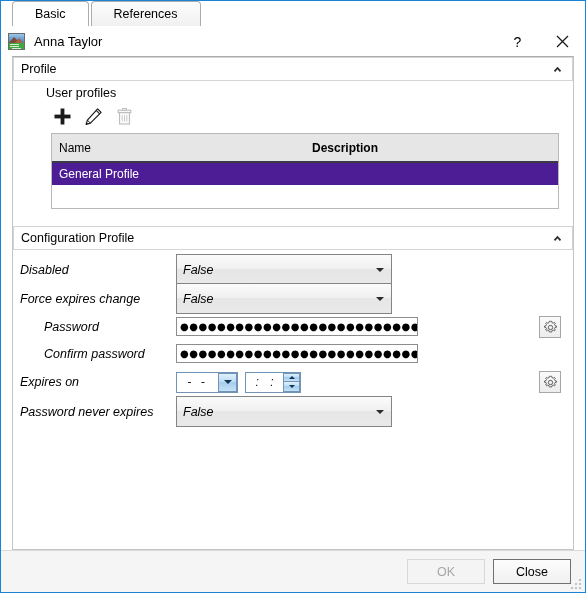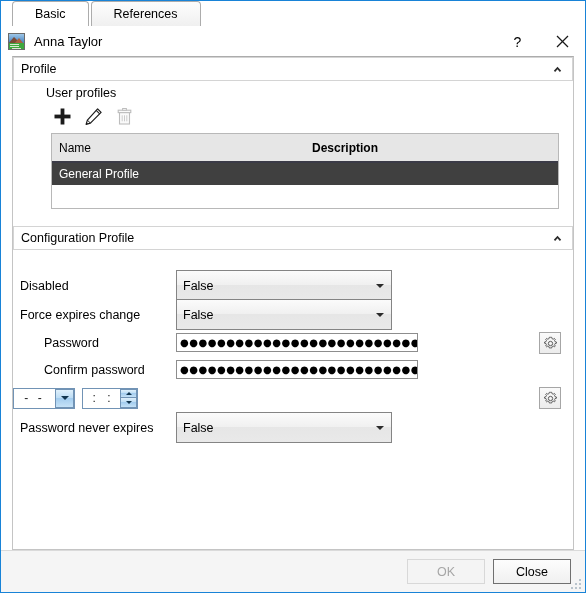--- a/index.html
+++ b/index.html
@@ -195,28 +195,28 @@
   }
   .gh-name { width: 253px; }
   .gh-desc { flex: 1 1 auto; font-weight: bold; }
   .grid-row {
     height: 22px;
     display: flex; align-items: center;
     font-size: 12px;
     cursor: default;
   }
   .grid-row.selected {
-    background: #404040;
+    background: #4c1d95;
     color: #ffffff;
   }
   .gr-cell { padding-left: 7px; }
   .gr-name { width: 253px; }
 
   
-  #config-body { padding: 22px 0 0 0; }
+  #config-body { padding: 6px 0 0 0; font-style: italic; }
   .form-row {
     height: 29px;
     display: flex;
     align-items: center;
     position: relative;
   }
   .form-label {
     width: 163px;
     flex: 0 0 163px;
     padding-left: 7px;
@@ -516,20 +516,21 @@
       </div>
 
       <div class="form-row" style="height:27px;">
         <div class="form-label indent">Confirm password</div>
         <div class="pw-box">
           <span class="pw-dots">●●●●●●●●●●●●●●●●●●●●●●●●●●●●●●●●</span>
         </div>
       </div>
 
       <div class="form-row" style="height:30px;">
+        <div class="form-label">Expires on</div>
         <div class="datepick">
           <span class="dp-text">-  -</span>
           <span class="dp-btn">
               <span class="tri-down"></span>
             </span>
         </div>
         <div class="timepick">
           <span class="tp-text">:  :</span>
           <span class="spinner">
             <span class="spin-btn">

